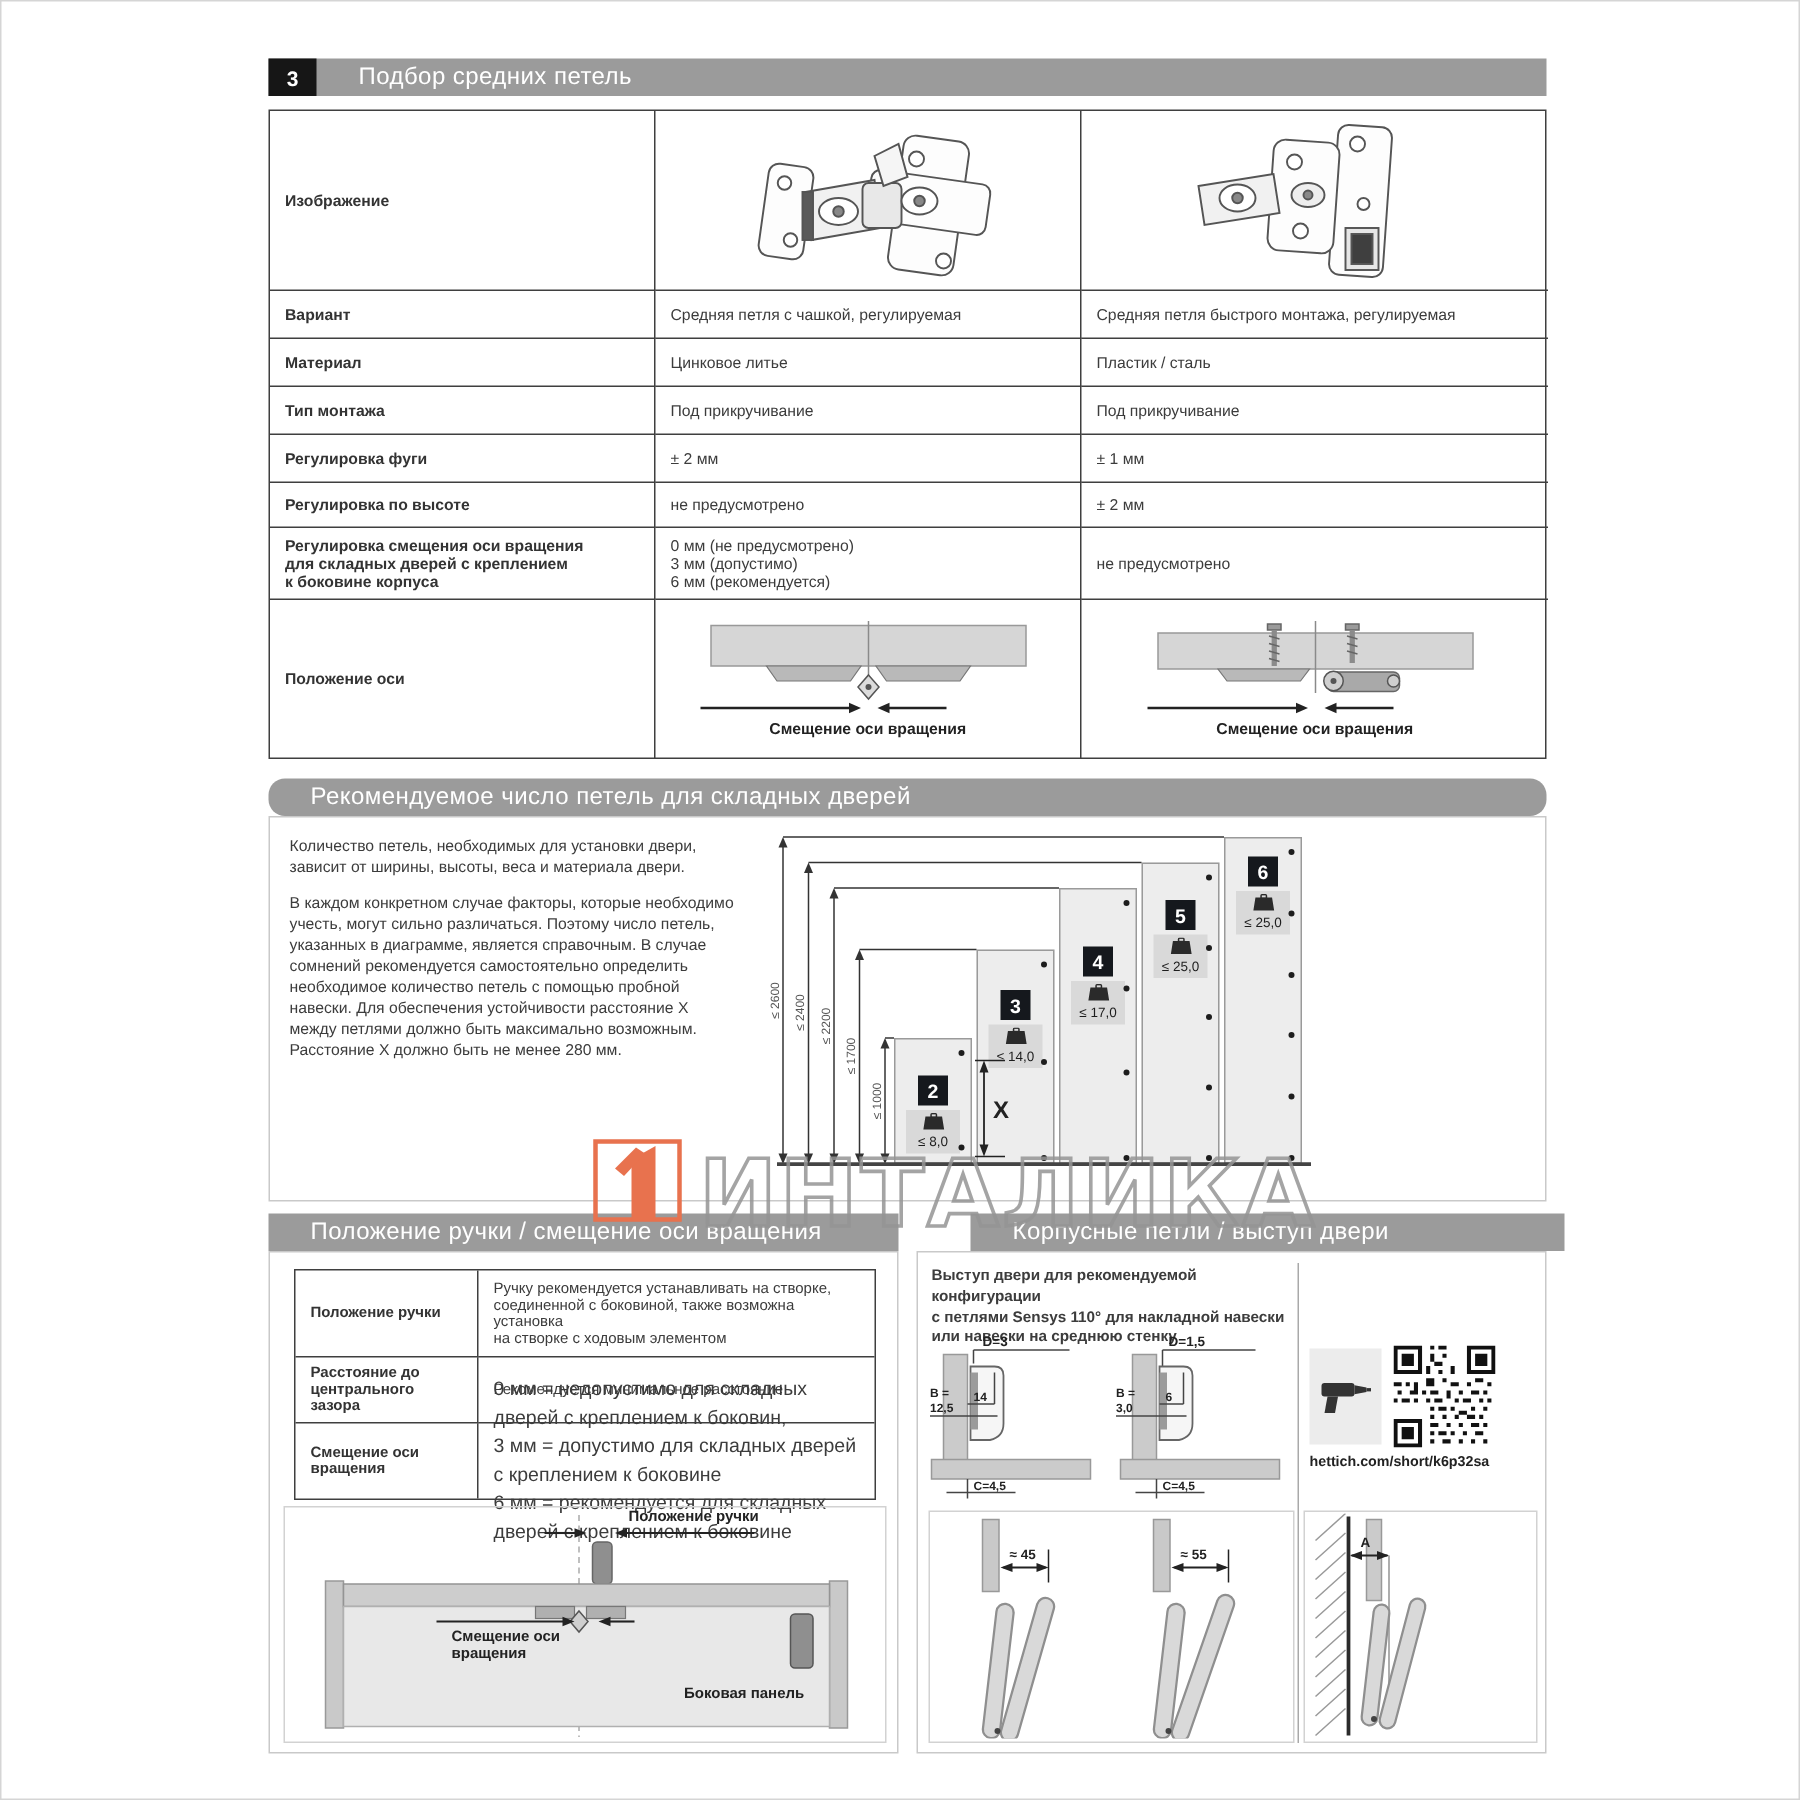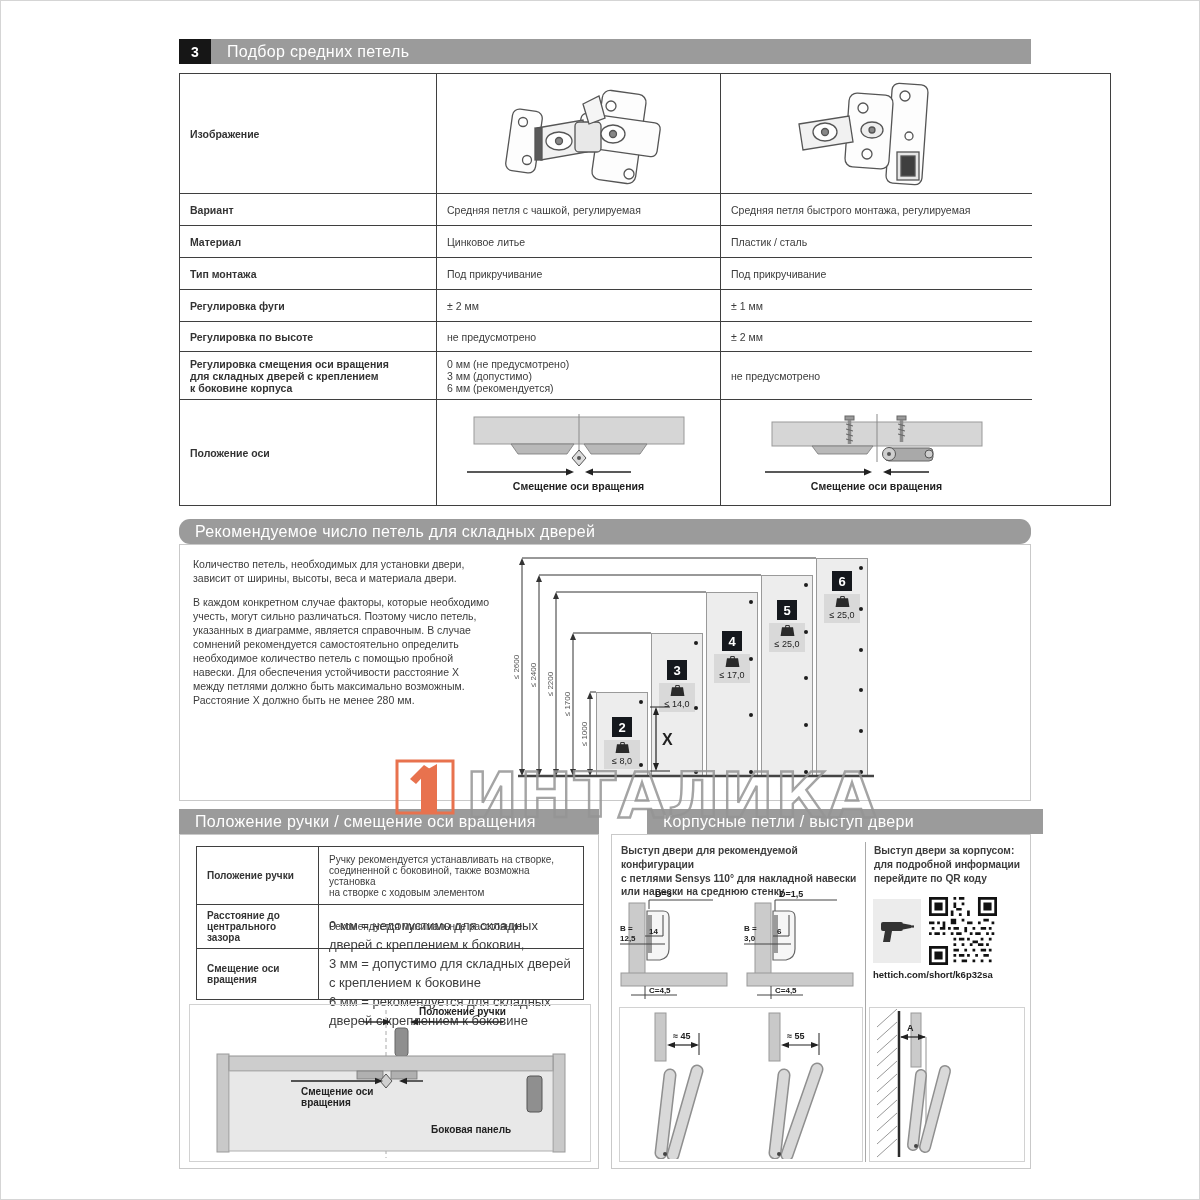--- a/index.html
+++ b/index.html
@@ -1,20 +1,20 @@
 <!DOCTYPE html>
 <html><head>
 <meta charset="utf-8">
 <style>
   html,body{margin:0;padding:0;background:#fff;}
   body{width:1200px;height:1200px;position:relative;font-family:"Liberation Sans",sans-serif;color:#3c3c3c;}
   .page{position:absolute;inset:0;border:1px solid #d5d5d5;background:#fff;overflow:hidden;}
   .abs{position:absolute;}
   .titlebar{background:#9b9b9b;color:#fff;font-size:16px;display:flex;align-items:center;height:25px;box-sizing:border-box;}
-  .titlebar .tb-text{padding-left:16px;letter-spacing:.3px;}
+  .titlebar .tb-text{padding-left:28px;letter-spacing:.3px;}
   .numbox{background:#161616;color:#fff;width:32px;height:25px;display:flex;align-items:center;justify-content:center;font-size:14px;font-weight:bold;flex:0 0 32px;}
   
   .s1-table{display:grid;grid-template-columns:257px 284px 311px;grid-template-rows:120px 32px 32px 32px 32px 30px 48px 106px;border:1px solid #3f3f3f;box-sizing:border-box;background:#fff;}
   .cell{border-right:1px solid #3f3f3f;border-bottom:1px solid #3f3f3f;display:flex;align-items:center;box-sizing:border-box;font-size:10.5px;padding:4px 10px;}
   .cell.last-col{border-right:none;}
   .cell.last-row{border-bottom:none;}
   .cell.lab{font-weight:bold;color:#333;}
   .pre{white-space:pre-line;}
   .cell.center{justify-content:center;}
   .diagcell{flex-direction:column;justify-content:center;gap:2px;}
@@ -44,21 +44,21 @@
 </head>
 <body>
 
 <div class="page">
 
   <div class="abs titlebar" style="left:178px;top:38px;width:852px;">
     <div class="numbox">3</div>
     <div class="tb-text">Подбор средних петель</div>
   </div>
 
-  <div class="abs s1-table" style="left:178px;top:72px;width:932px;height:433px;">
+  <div class="abs s1-table" style="left:178px;top:72px;width:852px;height:433px;">
 
     <div class="cell lab">Изображение</div>
     <div class="cell center">
       <svg width="200" height="112" viewBox="0 0 200 112">
         <g stroke="#555" stroke-width="1.3" fill="#fdfdfd">
           <rect x="118" y="14" width="44" height="90" rx="8" transform="rotate(8 140 59)"></rect>
           <rect x="100" y="40" width="80" height="34" rx="6" transform="rotate(8 140 57)"></rect>
           <circle cx="132" cy="28" r="5" fill="#fff"></circle>
           <circle cx="150" cy="96" r="5" fill="#fff"></circle>
           <rect x="30" y="32" width="30" height="62" rx="7" transform="rotate(8 45 63)"></rect>
@@ -348,35 +348,32 @@
       <polygon points="195,70 201,77 195,84 189,77" fill="#cfcfcf" stroke="#555"></polygon>
       <rect x="336" y="72" width="15" height="36" rx="3" fill="#8f8f8f" stroke="#555"></rect>
       <line x1="100" y1="77" x2="186" y2="77" stroke="#222" stroke-width="1.4"></line>
       <polygon points="192,77 184,73.8 184,80.2" fill="#222"></polygon>
       <line x1="232" y1="77" x2="214" y2="77" stroke="#222" stroke-width="1.4"></line>
       <polygon points="208,77 216,73.8 216,80.2" fill="#222"></polygon>
     </svg>
     <div class="dlabel" style="left:228px;top:2px;">Положение ручки</div>
     <div class="dlabel pre" style="left:110px;top:82px;">Смещение оси
 вращения</div>
-    <div class="dlabel" style="left:240px;top:120px;text-align:center;">Боковая панель</div>
+    <div class="dlabel" style="left:265px;top:120px;text-align:center;">Боковая панель</div>
   </div>
 
   <div class="abs titlebar" style="left:610px;top:808px;width:396px;margin-left:36px;">
     <div class="tb-text">Корпусные петли / выступ двери</div>
   </div>
   <div class="abs contentbox" style="left:610px;top:833px;width:420px;height:335px;"></div>
   <div class="abs divider-v" style="left:864px;top:841px;height:320px;"></div>
 
   <div class="abs small-note" style="left:620px;top:843px;width:240px;font-weight:bold;">Выступ двери для рекомендуемой конфигурации
 с петлями Sensys 110° для накладной навески
 или навески на среднюю стенку</div>
-  <div class="abs small-note" style="left:873px;top:843px;width:152px;font-weight:bold;">Выступ двери за корпусом:
-для подробной информации
-перейдите по QR коду</div>
 
   <svg class="abs" style="left:618px;top:886px;" width="122" height="118" viewBox="0 0 122 118">
     <text x="36" y="10" font-size="9" font-weight="bold" fill="#222">D=3</text>
     <line x1="30" y1="13" x2="94" y2="13" stroke="#444"></line>
       <line x1="30" y1="13" x2="30" y2="22" stroke="#444"></line>
     <rect x="10" y="16" width="16" height="72" fill="#cbcbcb" stroke="#999"></rect>
     <path d="M28 24 h16 q6 0 6 6 v32 q0 9 -9 11 h-13 z" fill="#f6f6f6" stroke="#666" stroke-width="1.2"></path>
     <rect x="28" y="28" width="5" height="38" fill="#9b9b9b"></rect>
     <rect x="2" y="86" width="106" height="13" fill="#cbcbcb" stroke="#999"></rect>
     <text x="1" y="44" font-size="8" font-weight="bold" fill="#222">B =</text>

